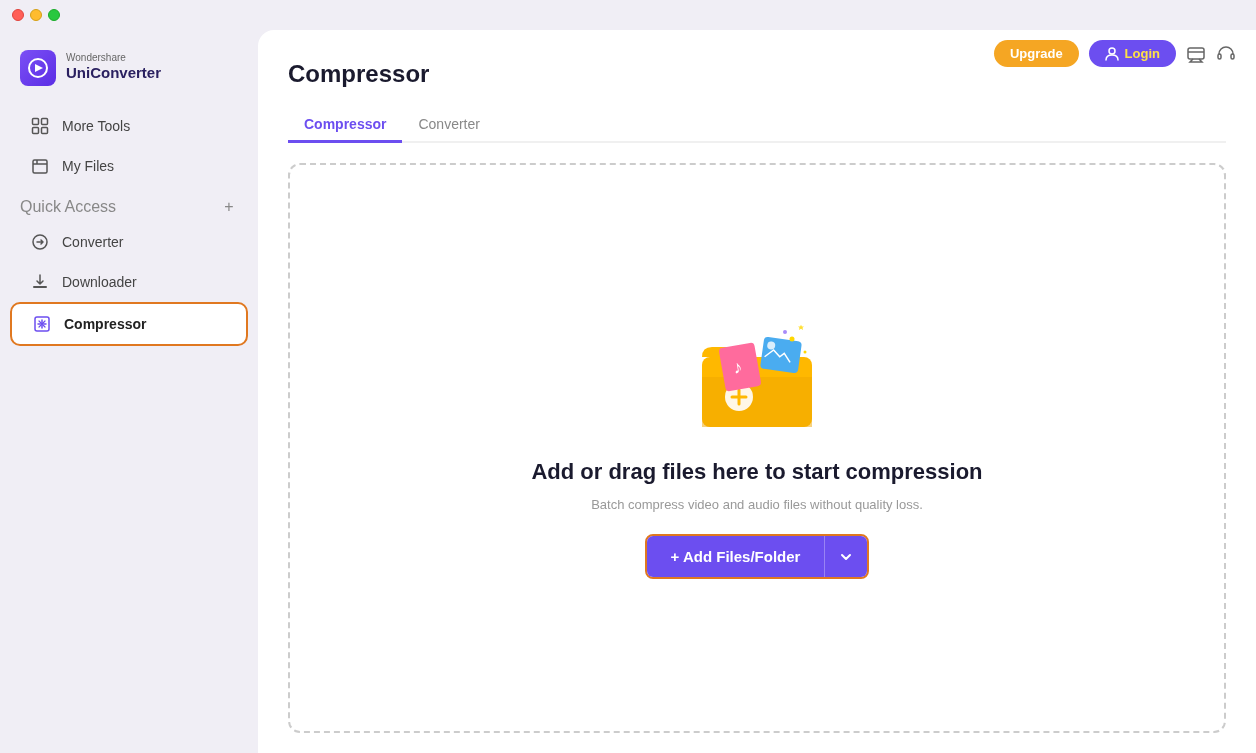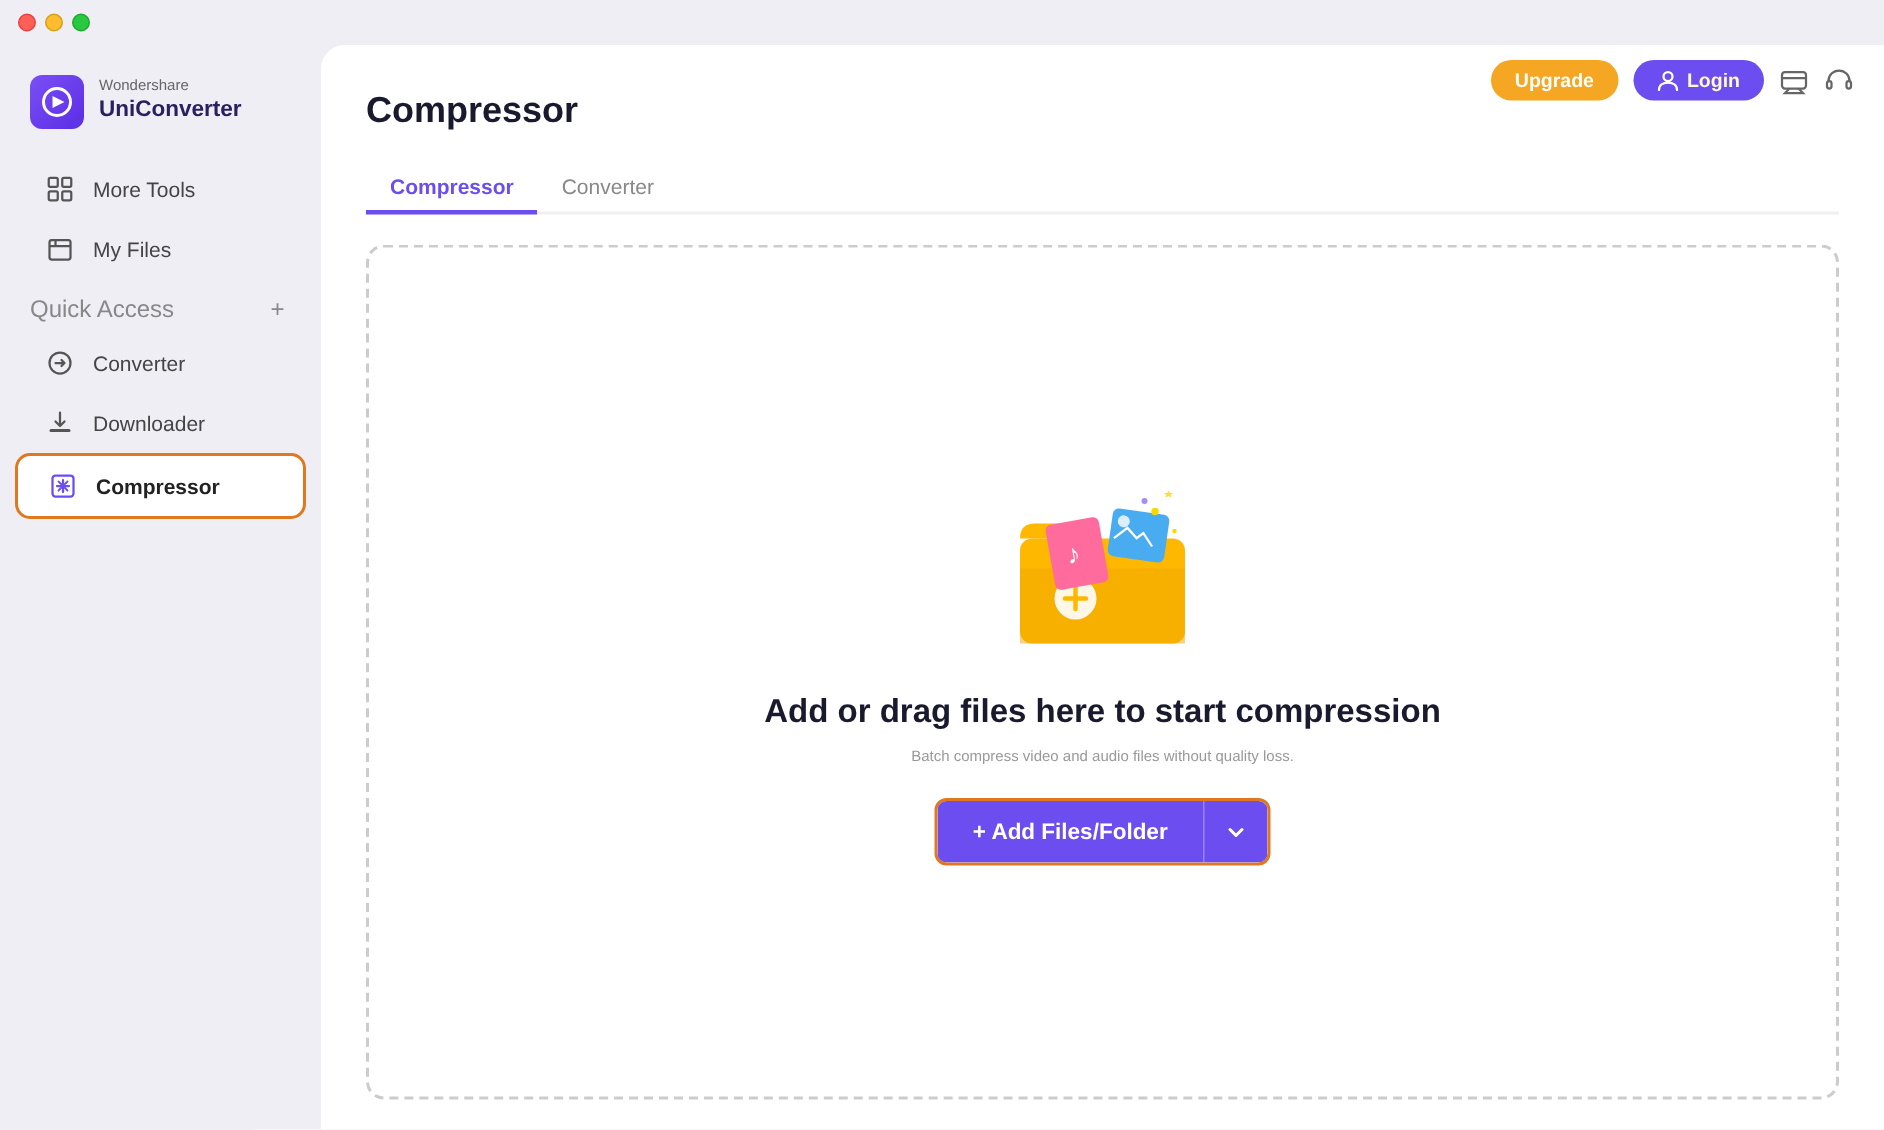--- a/index.html
+++ b/index.html
@@ -38,21 +38,21 @@
 
     
     .app-container {
       display: flex;
       flex: 1;
       overflow: hidden;
     }
 
     
     .sidebar {
-      width: 214px;
+      width: 258px;
       background: #f0eef5;
       display: flex;
       flex-direction: column;
       padding: 10px 0;
       flex-shrink: 0;
     }
 
     .logo-area {
       display: flex;
       align-items: center;
@@ -151,21 +151,21 @@
       color: white;
       border: none;
       border-radius: 20px;
       padding: 6px 16px;
       font-size: 13px;
       font-weight: 600;
       cursor: pointer;
     }
     .login-btn {
       background: #6c4ef0;
-      color: #fef9c3;
+      color: #fde047;
       border: none;
       border-radius: 20px;
       padding: 6px 16px;
       font-size: 13px;
       font-weight: 600;
       cursor: pointer;
       display: flex;
       align-items: center;
       gap: 6px;
     }
@@ -238,21 +238,21 @@
       position: relative;
       margin-bottom: 10px;
     }
 
     .drop-main-text {
       font-size: 22px;
       font-weight: 600;
       color: #1a1a2e;
     }
     .drop-sub-text {
-      font-size: 10px;
+      font-size: 13px;
       color: #999;
     }
 
     
     .add-files-container {
       display: flex;
       border: 2px solid #e07820;
       border-radius: 8px;
       overflow: hidden;
       margin-top: 10px;

